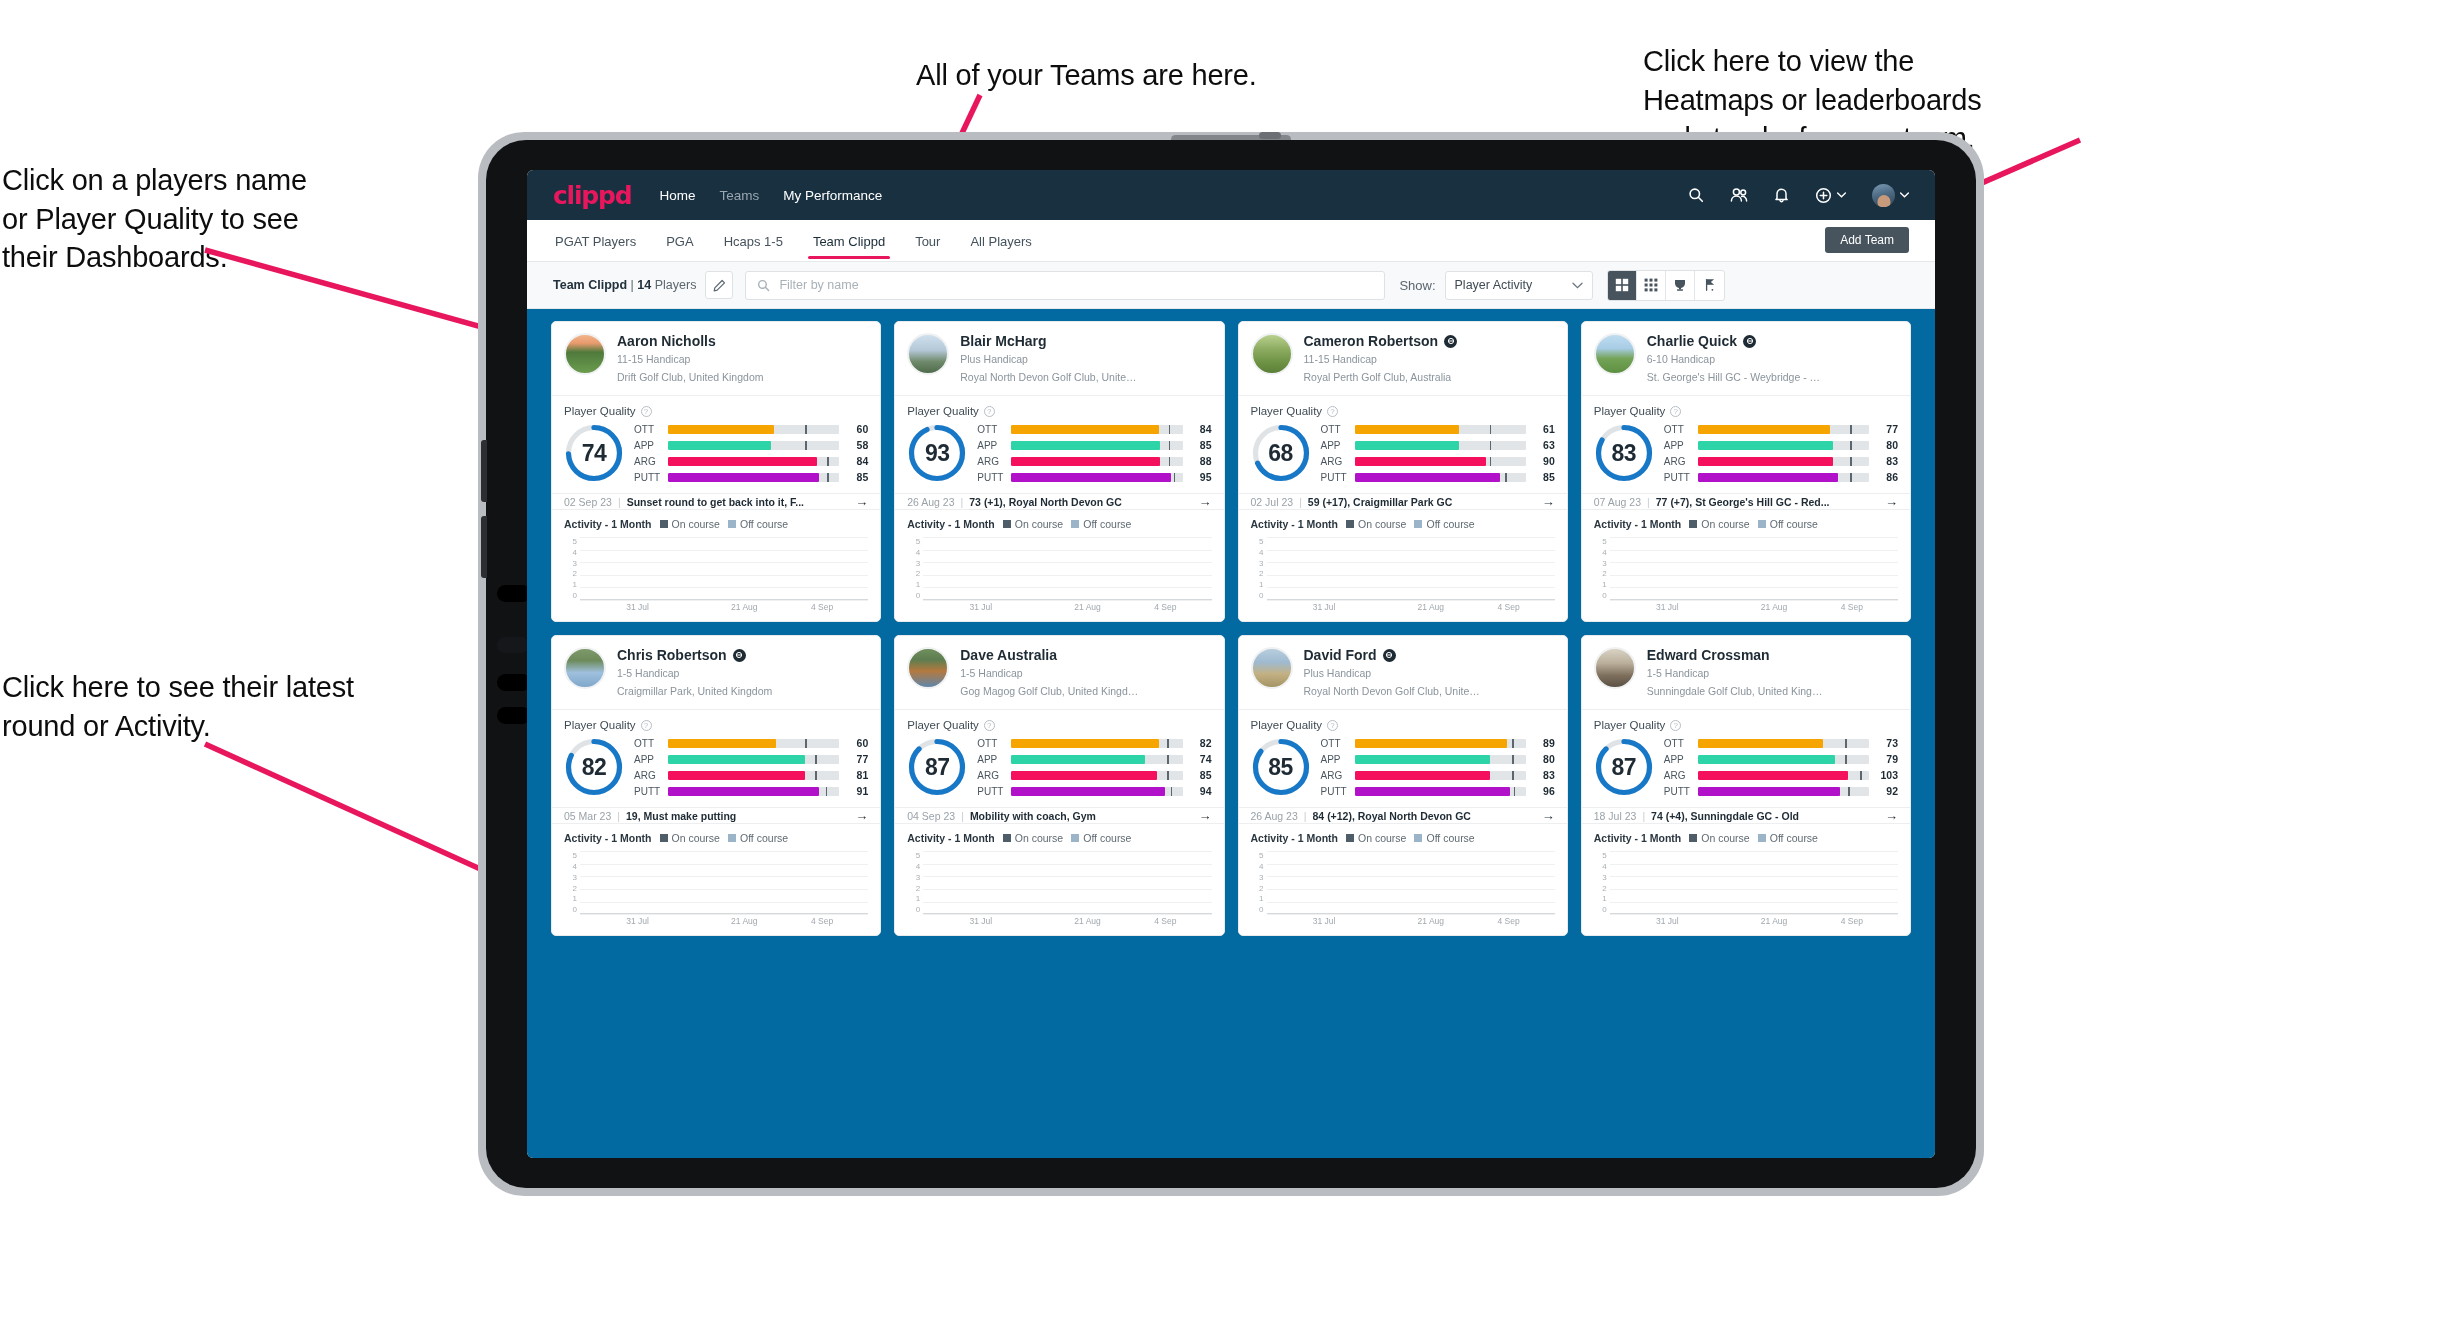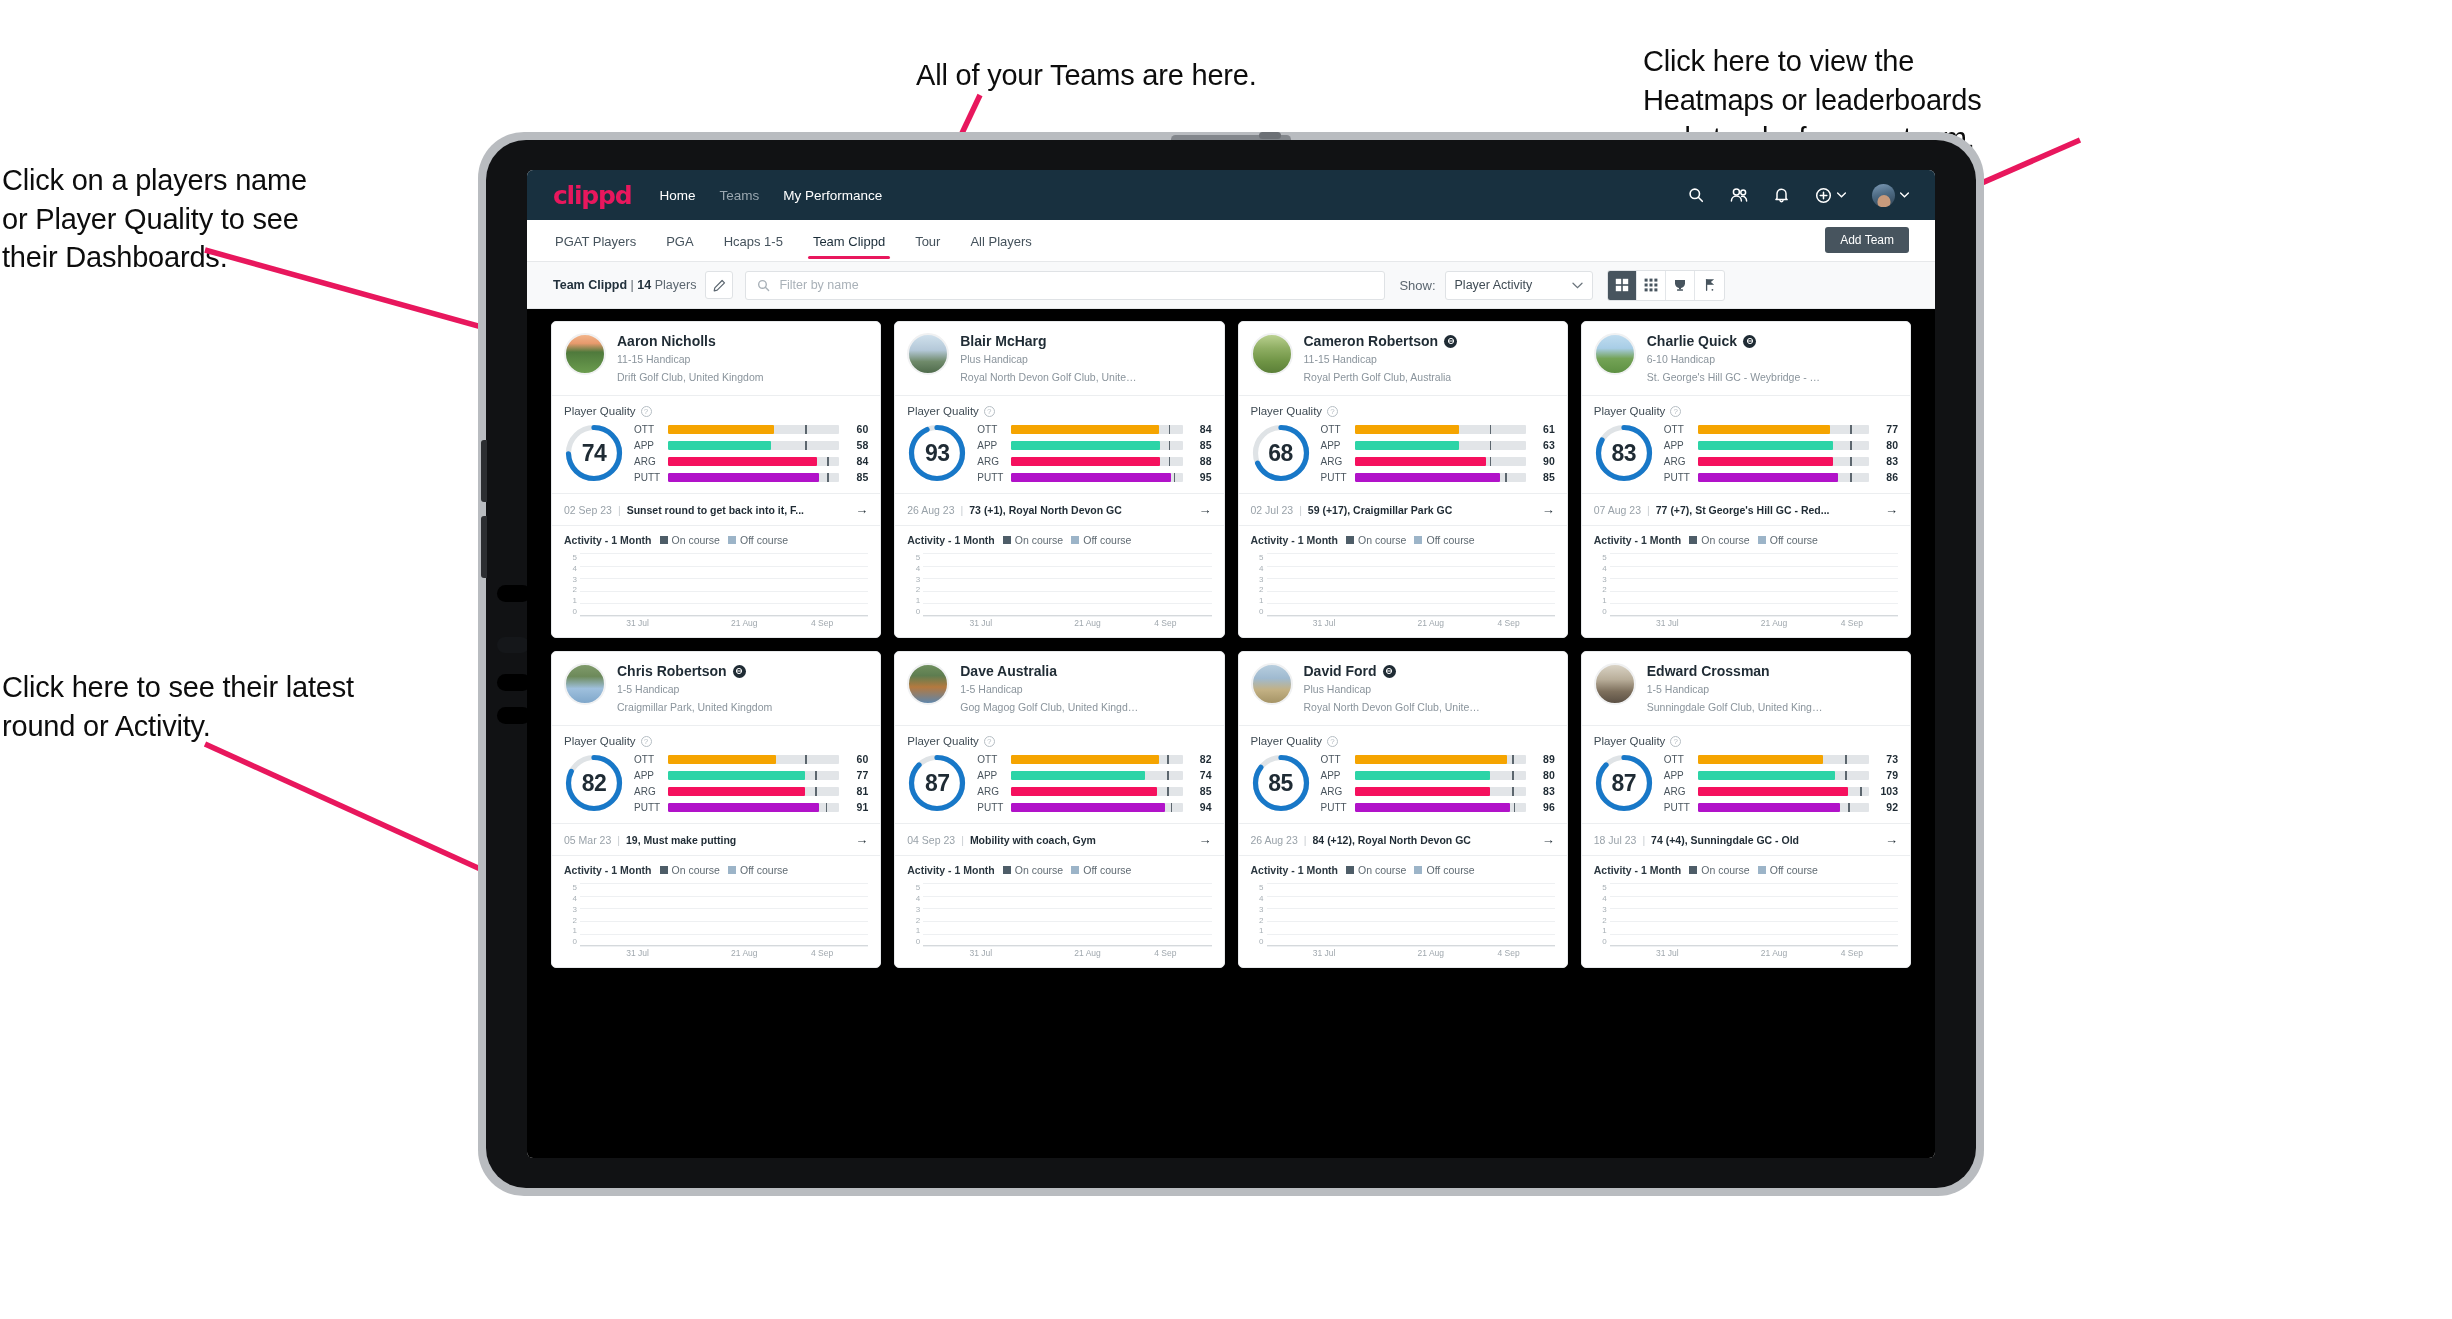--- a/index.html
+++ b/index.html
@@ -156,21 +156,21 @@
   }
   .vt-btn:last-child { border-right: none; }
   .vt-btn.active { background: #47545e; }
 
   
   .grid-area {
     padding: 12px 24px 0 24px;
     display: grid;
     grid-template-columns: repeat(4, 1fr);
     gap: 13px;
-    background: #000000;
+    background: #0369a1;
     height: calc(100% - 139px);
     align-content: start;
   }
   .card {
     background: #fff; border: 1px solid #e8eaec;
     border-radius: 5px; overflow: hidden;
     display: flex; flex-direction: column;
   }
   .card-head { padding: 11px 12px 11px 12px; display: flex; gap: 11px; align-items: flex-start; }
   .pfp {
@@ -213,21 +213,21 @@
   .bar-track {
     flex: 1; height: 9px; background: #e2e5e8; border-radius: 1px;
     position: relative; overflow: hidden;
   }
   .bar-fill { position: absolute; left: 0; top: 0; bottom: 0; border-radius: 1px; }
   .bar-tick { position: absolute; top: 0; bottom: 0; width: 1.5px; background: #5c666e; }
   .bar-num { font-size: 10.5px; font-weight: 700; color: #1f2b34; width: 22px; text-align: right; flex-shrink: 0; }
 
   .latest {
     border-top: 1px solid #eceef0;
-    padding: 8px 12px; display: flex; align-items: center; gap: 6px;
+    padding: 0 12px; display: flex; align-items: center; gap: 6px;
     font-size: 10.5px; overflow: hidden;
   }
   .latest .dt { color: #99a2a9; flex-shrink: 0; }
   .latest .sep { color: #c8cdd1; flex-shrink: 0; }
   .latest .txt {
     color: #1f2b34; font-weight: 700; white-space: nowrap;
     overflow: hidden; text-overflow: ellipsis; flex: 1;
   }
   .latest .arr { color: #1f2b34; font-size: 13px; flex-shrink: 0; }
 

